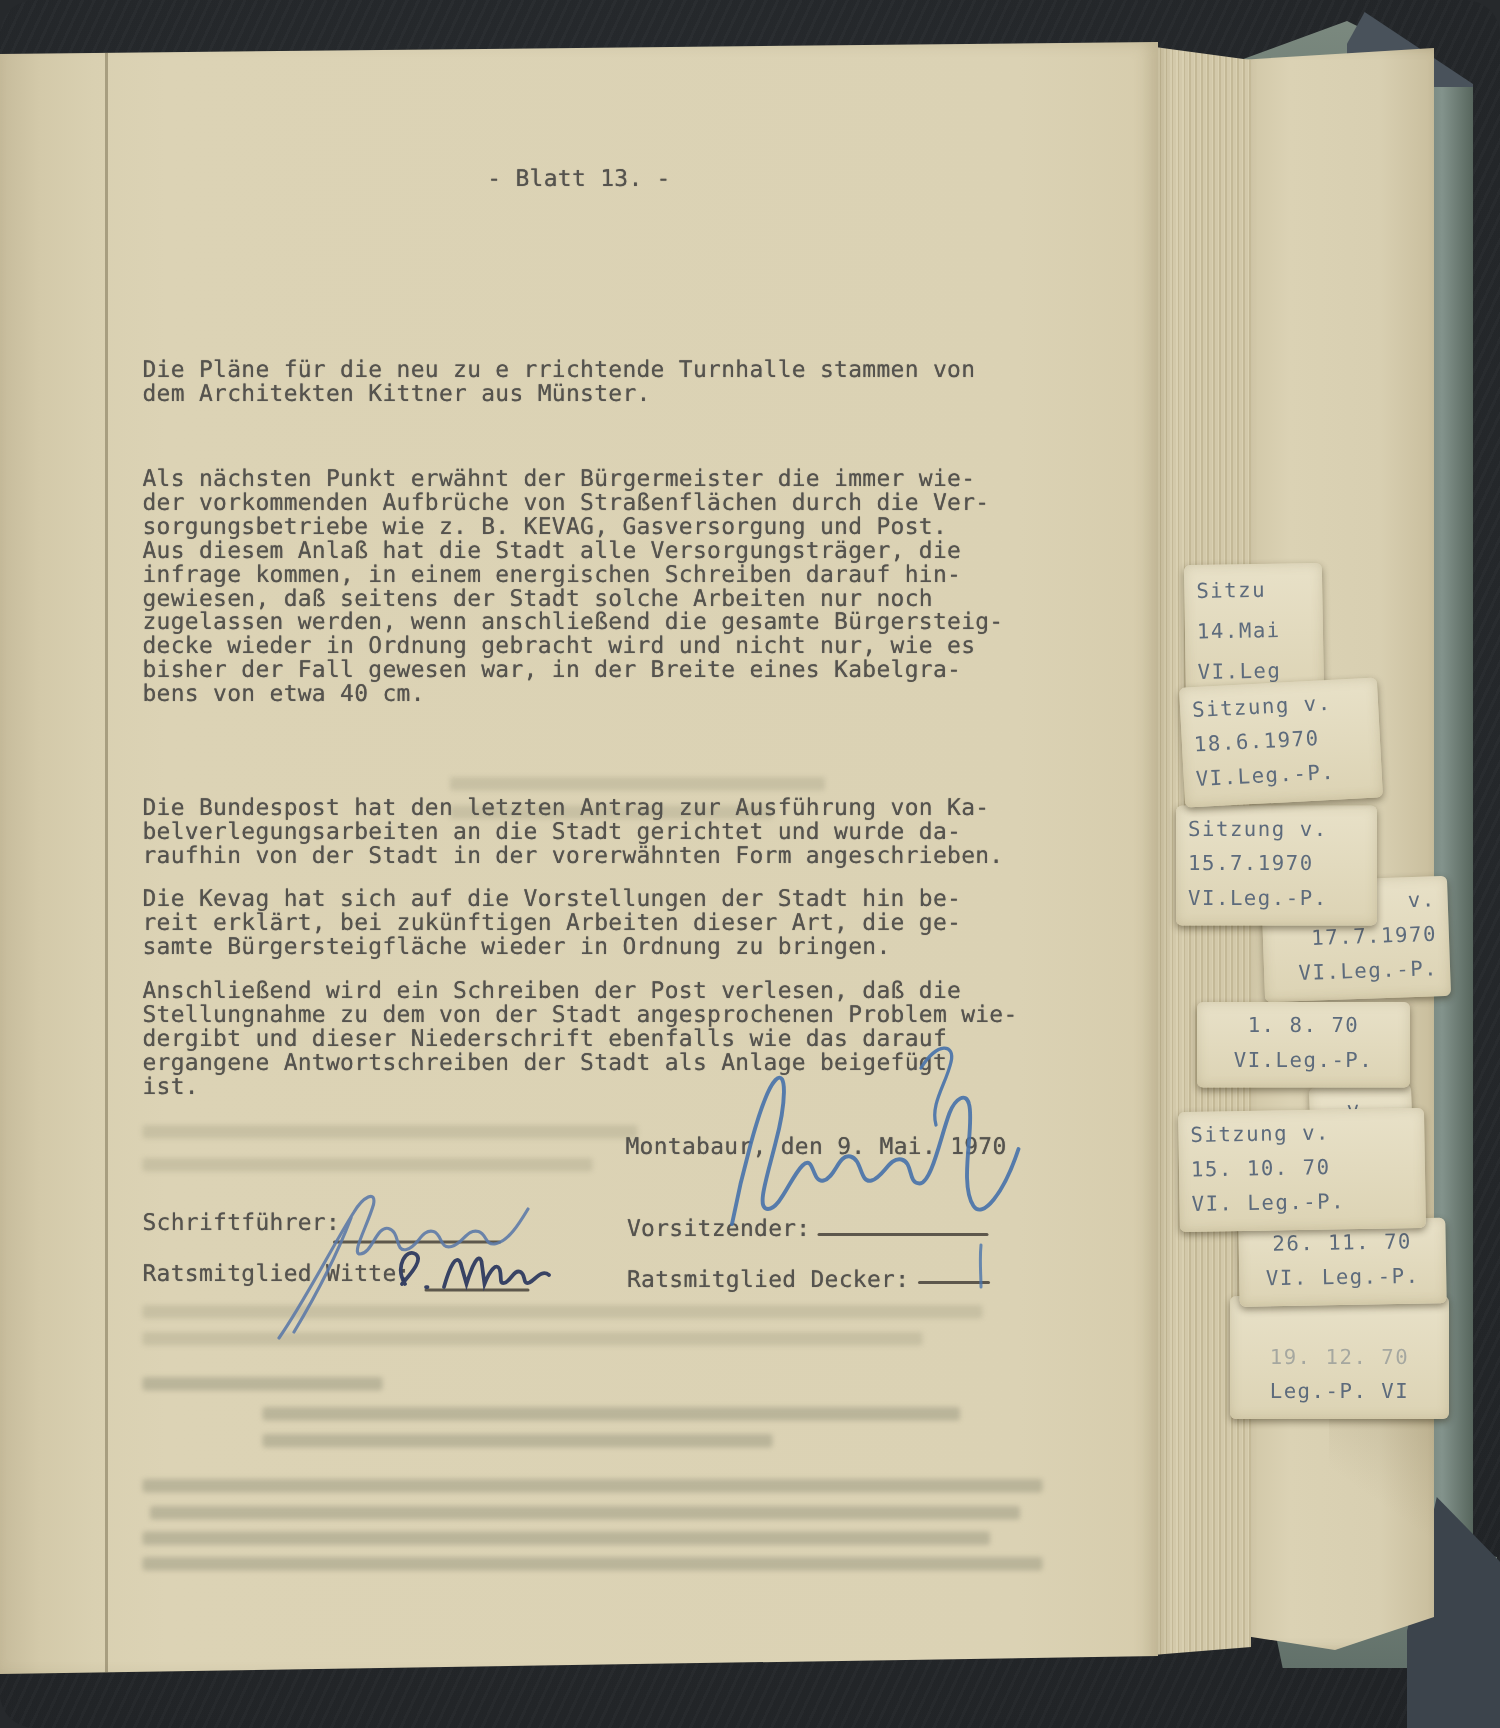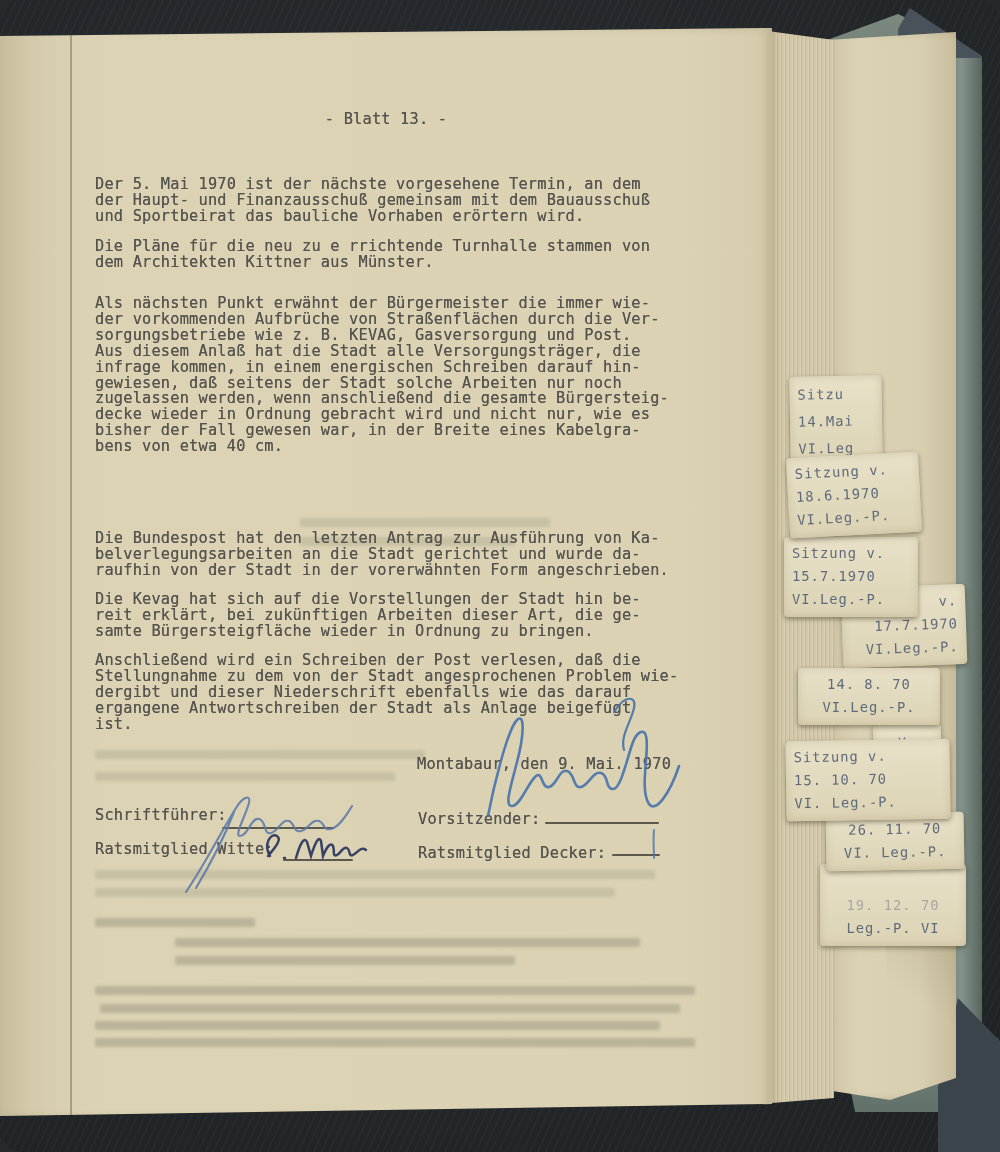--- a/index.html
+++ b/index.html
@@ -89,26 +89,23 @@
     <i class="ghost strong" style="left:95px;top:890px;width:160px"></i>
     <i class="ghost strong" style="left:175px;top:910px;width:465px"></i>
     <i class="ghost strong" style="left:175px;top:928px;width:340px"></i>
     <i class="ghost strong" style="left:95px;top:958px;width:600px"></i>
     <i class="ghost strong" style="left:100px;top:976px;width:580px"></i>
     <i class="ghost strong" style="left:95px;top:993px;width:565px"></i>
     <i class="ghost strong" style="left:95px;top:1010px;width:600px"></i>
 
     <div class="tw center" style="top:84px">- Blatt 13. -</div>
 
-    <div class="tw" style="left:95px;top:149px">Der 5. Mai 1970 ist der nächste vorgesehene Termin, an dem
-der Haupt- und Finanzausschuß gemeinsam mit dem Bauausschuß
-und Sportbeirat das bauliche Vorhaben erörtern wird.</div>
     <div class="tw" style="left:95px;top:211px">Die Pläne für die neu zu e rrichtende Turnhalle stammen von
 dem Architekten Kittner aus Münster.</div>
-    <div class="tw" style="left:95px;top:268px">Als nächsten Punkt erwähnt der Bürgermeister die immer wie-
+    <div class="tw" style="left:95px;top:284px">Als nächsten Punkt erwähnt der Bürgermeister die immer wie-
 der vorkommenden Aufbrüche von Straßenflächen durch die Ver-
 sorgungsbetriebe wie z. B. KEVAG, Gasversorgung und Post.
 Aus diesem Anlaß hat die Stadt alle Versorgungsträger, die
 infrage kommen, in einem energischen Schreiben darauf hin-
 gewiesen, daß seitens der Stadt solche Arbeiten nur noch
 zugelassen werden, wenn anschließend die gesamte Bürgersteig-
 decke wieder in Ordnung gebracht wird und nicht nur, wie es
 bisher der Fall gewesen war, in der Breite eines Kabelgra-
 bens von etwa 40 cm.</div>
     <div class="tw" style="left:95px;top:503px">Die Bundespost hat den letzten Antrag zur Ausführung von Ka-
@@ -181,21 +178,21 @@
     <span class="tl">VI.Leg.-P.</span>
   </div>
 
   <div class="tab" style="left:784px;top:537px;width:118px;z-index:5">
     <span class="tl">Sitzung v.</span>
     <span class="tl">15.7.1970</span>
     <span class="tl">VI.Leg.-P.</span>
   </div>
 
   <div class="tab ta-c" style="left:798px;top:668px;width:126px;z-index:4">
-    <span class="tl">14. 8. 70</span>
+    <span class="tl">1. 8. 70</span>
     <span class="tl">VI.Leg.-P.</span>
   </div>
 
   <div class="tab ta-c" style="left:874px;top:724px;width:52px;z-index:3;transform:rotate(-2deg)">
     <span class="tl">v.</span>
     <span class="tl">70</span>
     <span class="tl">P.</span>
   </div>
 
   <div class="tab" style="left:786px;top:740px;width:148px;z-index:5;transform:rotate(-1deg)">

